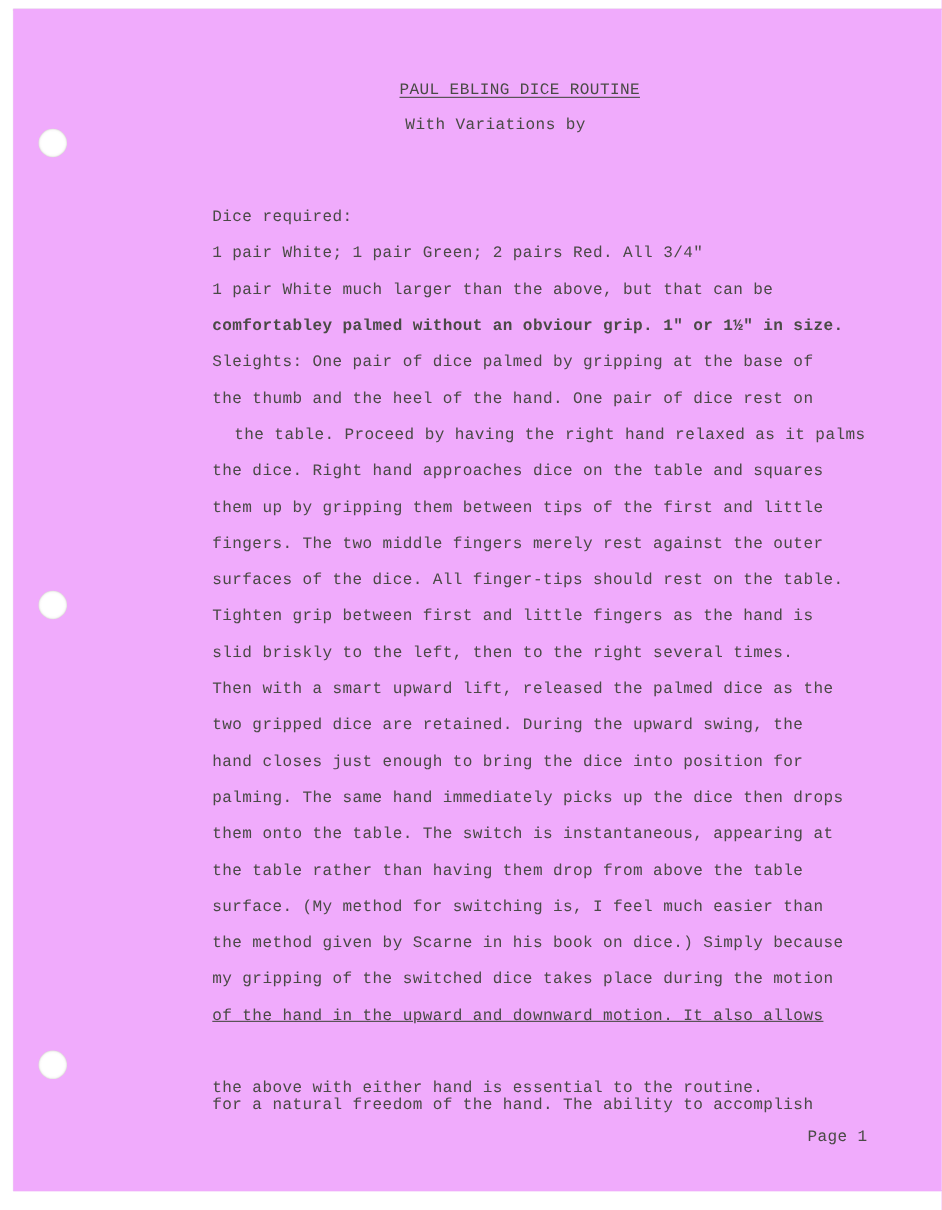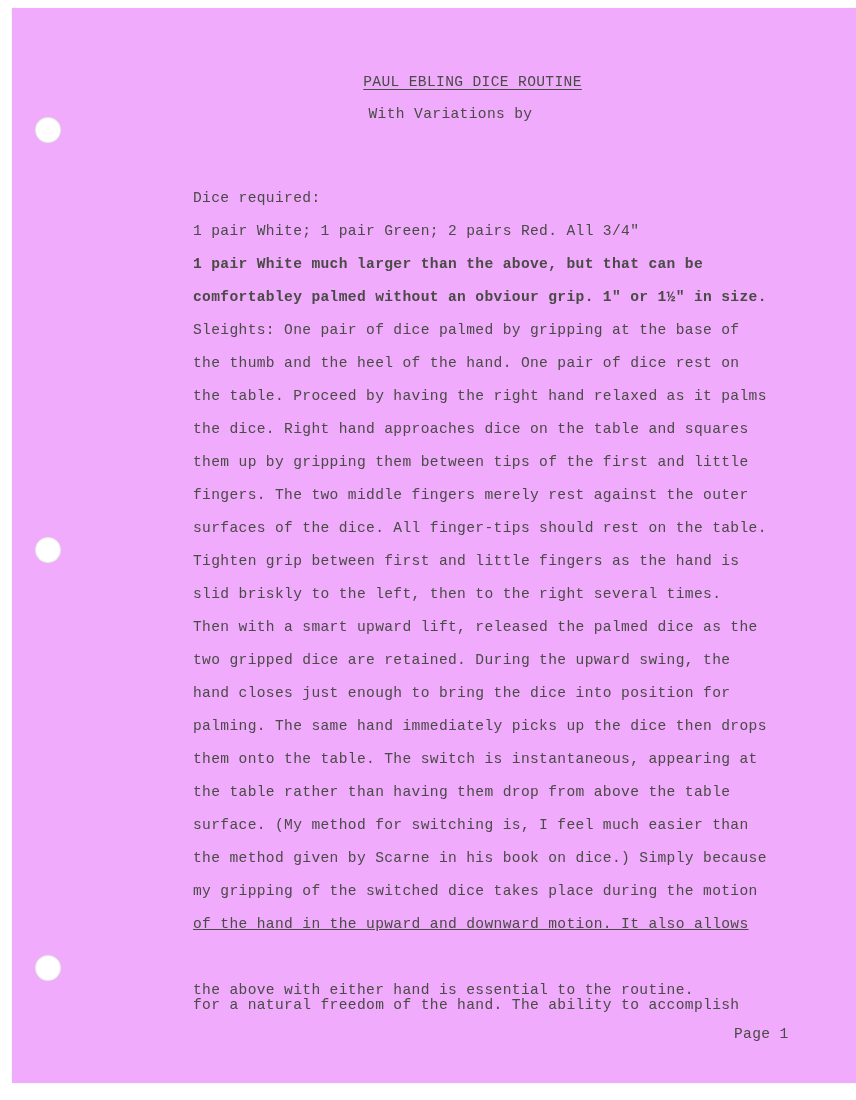--- a/index.html
+++ b/index.html
@@ -36,25 +36,25 @@
   <div class="hole" style="left:23px; top:109px;"></div>
   <div class="hole" style="left:23px; top:529px;"></div>
   <div class="hole" style="left:23px; top:947px;"></div>
 
   <div class="typed title" style="top:66px; padding-left:28px;">PAUL EBLING DICE ROUTINE</div>
   <div class="typed subtitle" style="top:98px; padding-left:6px;">With Variations by</div>
 
   <div id="body-lines">
       <div class="typed line" style="top: 182px;">Dice required:</div>
       <div class="typed line" style="top: 215px;">1 pair White; 1 pair Green; 2 pairs Red. All 3/4"</div>
-      <div class="typed line" style="top: 248px; font-weight: bold;">1 pair White much larger than the above, but that can be</div>
+      <div class="typed line" style="top: 248px;">1 pair White much larger than the above, but that can be</div>
       <div class="typed line" style="top: 281px; font-weight: bold;">comfortabley palmed without an obviour grip. 1" or 1½" in size.</div>
       <div class="typed line" style="top: 314px;">Sleights: One pair of dice palmed by gripping at the base of</div>
       <div class="typed line" style="top: 347px;">the thumb and the heel of the hand. One pair of dice rest on</div>
-      <div class="typed line" style="top: 380px;">the table. Proceed by having the right hand relaxed as it palms</div>
+      <div class="typed line" style="top: 380px; margin-left: 20px;">the table. Proceed by having the right hand relaxed as it palms</div>
       <div class="typed line" style="top: 413px;">the dice. Right hand approaches dice on the table and squares</div>
       <div class="typed line" style="top: 446px;">them up by gripping them between tips of the first and little</div>
       <div class="typed line" style="top: 479px;">fingers. The two middle fingers merely rest against the outer</div>
       <div class="typed line" style="top: 512px;">surfaces of the dice. All finger-tips should rest on the table.</div>
       <div class="typed line" style="top: 545px;">Tighten grip between first and little fingers as the hand is</div>
       <div class="typed line" style="top: 578px;">slid briskly to the left, then to the right several times.</div>
       <div class="typed line" style="top: 611px;">Then with a smart upward lift, released the palmed dice as the</div>
       <div class="typed line" style="top: 644px;">two gripped dice are retained. During the upward swing, the</div>
       <div class="typed line" style="top: 677px;">hand closes just enough to bring the dice into position for</div>
       <div class="typed line" style="top: 710px;">palming. The same hand immediately picks up the dice then drops</div>

